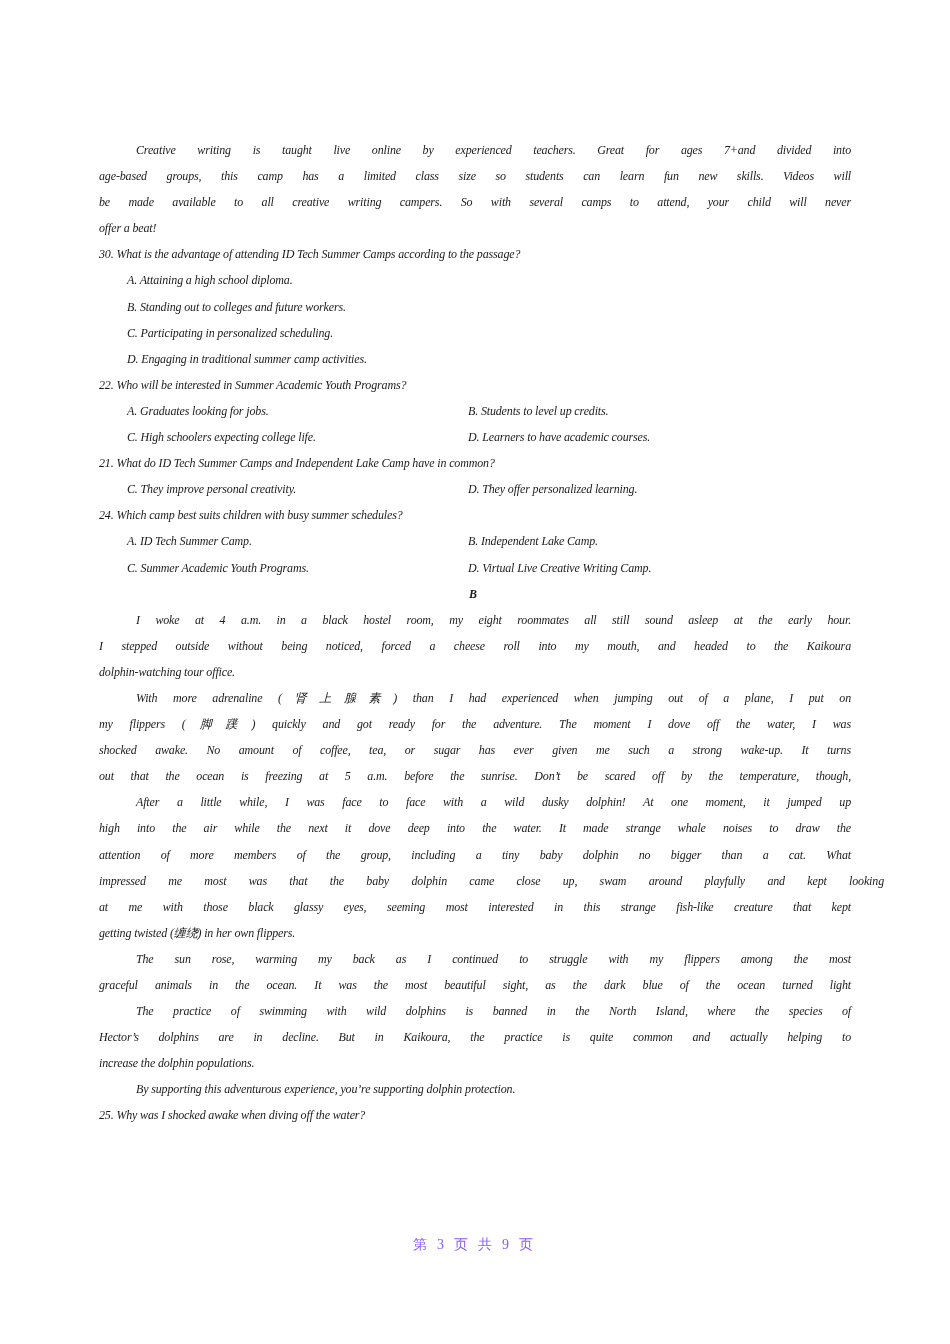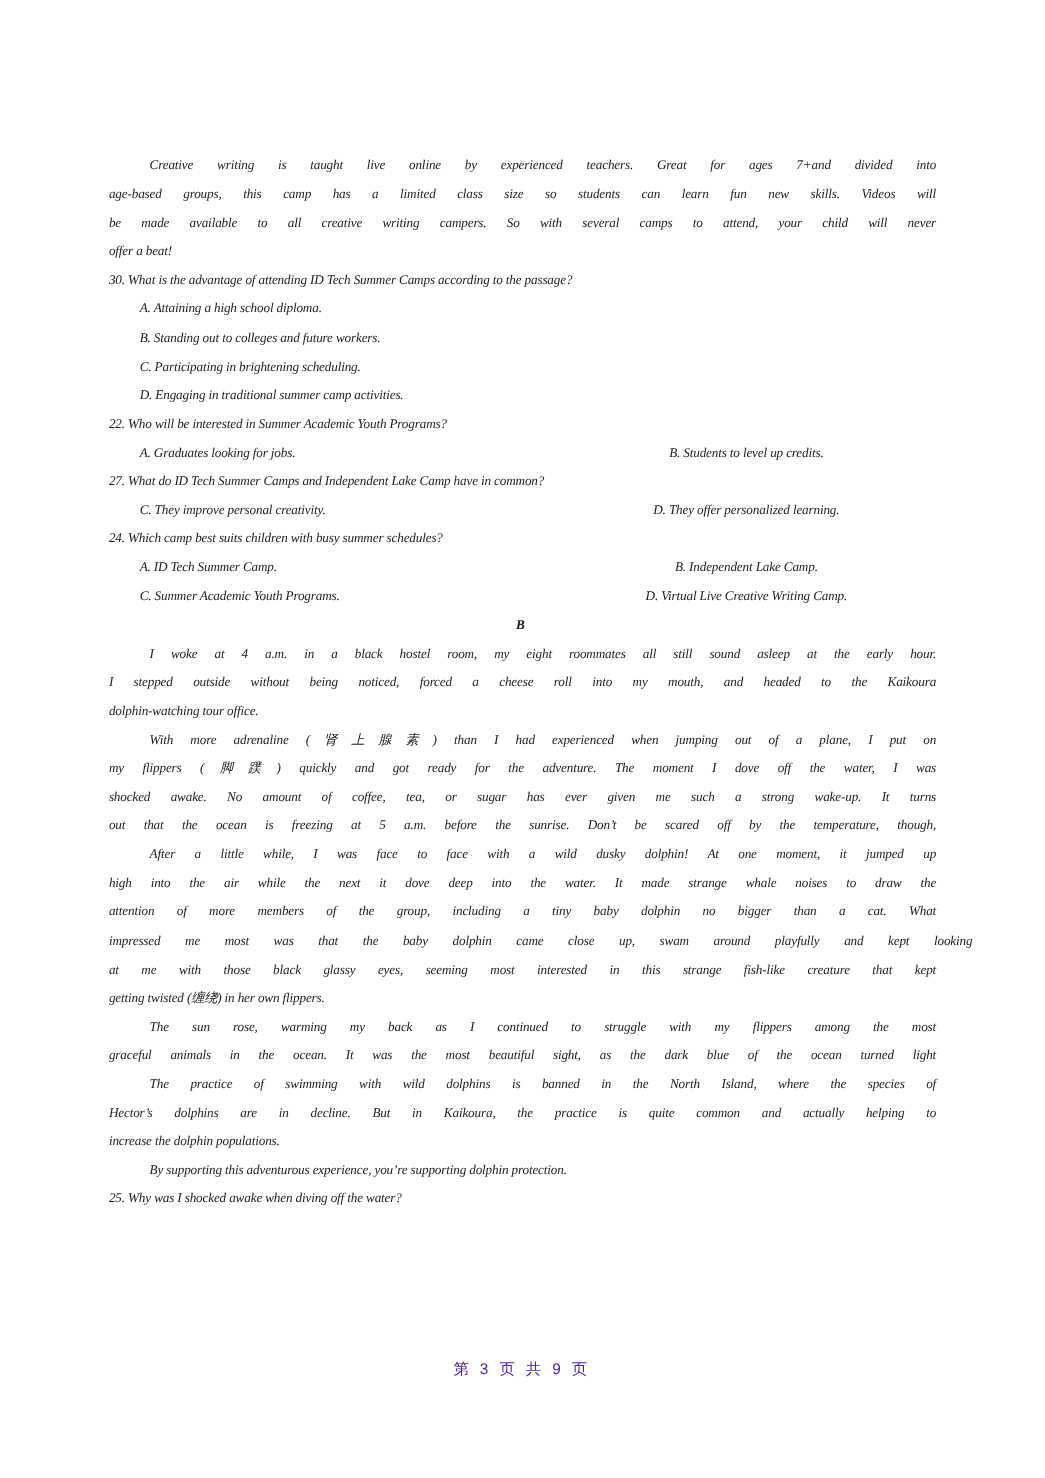--- a/index.html
+++ b/index.html
@@ -45,69 +45,73 @@
       width: 785px;
     }
     .indent { padding-left: 37px; }
     .indent.justify { width: 715px; }
     .opt-indent { padding-left: 28px; }
     .two-col {
       display: flex;
       padding-left: 28px;
     }
     .two-col .col-a { width: 341px; }
-    .two-col .col-b { flex: 1; text-align: center; }
+    .two-col .col-b { flex: 1; }
     .section-label {
       padding-left: 370px;
       font-weight: bold;
     }
     .footer {
       position: absolute;
       top: 1236px;
       left: 0;
       width: 950px;
       text-align: center;
       font-size: 14px;
       letter-spacing: 4px;
-      color: #4c1d95;
-      font-family: Liberation Sans, sans-serif;
+      color: #8b5cf6;
+      font-family: Liberation Serif, serif;
     }
     .footer span { margin: 0 3px; }
   </style>
 </head>
 <body>
 
 <div class="page">
   <div class="content">
 
     <div>
       <div class="line indent justify">Creative writing is taught live online by experienced teachers. Great for ages 7+and divided into</div>
       <div class="line justify">age-based groups, this camp has a limited class size so students can learn fun new skills. Videos will</div>
       <div class="line justify">be made available to all creative writing campers. So with several camps to attend, your child will never</div>
       <div class="line">offer a beat!</div>
     </div>
 
     <div>
       <div class="line">30. What is the advantage of attending ID Tech Summer Camps according to the passage?</div>
       <div class="line opt-indent">A. Attaining a high school diploma.</div>
       <div class="line opt-indent">B. Standing out to colleges and future workers.</div>
-      <div class="line opt-indent">C. Participating in brightening scheduling.</div>
+      <div class="line opt-indent">C. Participating in personalized scheduling.</div>
       <div class="line opt-indent">D. Engaging in traditional summer camp activities.</div>
     </div>
 
     <div>
       <div class="line">22. Who will be interested in Summer Academic Youth Programs?</div>
       <div class="line two-col">
         <span class="col-a">A. Graduates looking for jobs.</span>
         <span class="col-b">B. Students to level up credits.</span>
       </div>
+      <div class="line two-col">
+        <span class="col-a">C. High schoolers expecting college life.</span>
+        <span class="col-b">D. Learners to have academic courses.</span>
+      </div>
     </div>
 
     <div>
-      <div class="line">27. What do ID Tech Summer Camps and Independent Lake Camp have in common?</div>
+      <div class="line">21. What do ID Tech Summer Camps and Independent Lake Camp have in common?</div>
       <div class="line two-col">
         <span class="col-a">C. They improve personal creativity.</span>
         <span class="col-b">D. They offer personalized learning.</span>
       </div>
     </div>
 
     <div>
       <div class="line">24. Which camp best suits children with busy summer schedules?</div>
       <div class="line two-col">
         <span class="col-a">A. ID Tech Summer Camp.</span>

